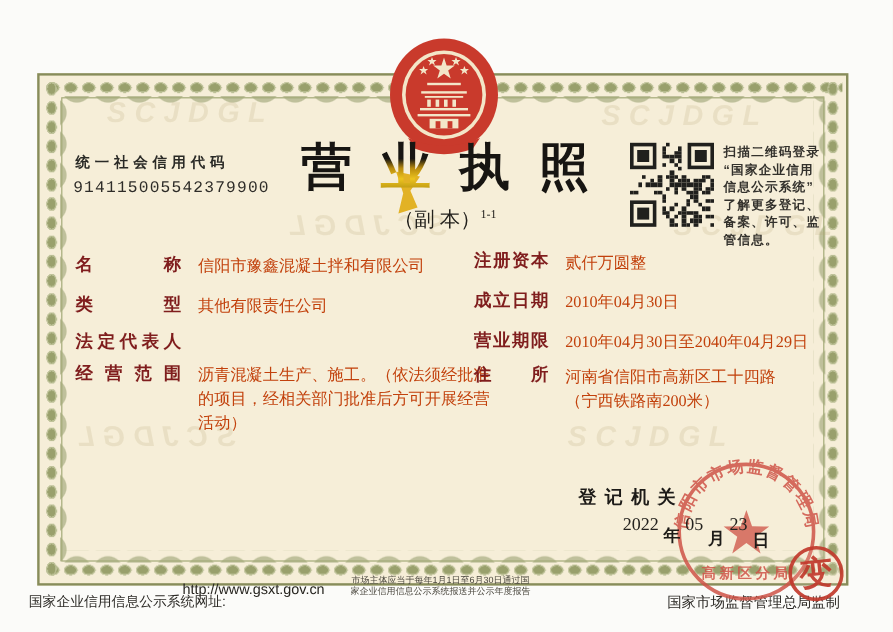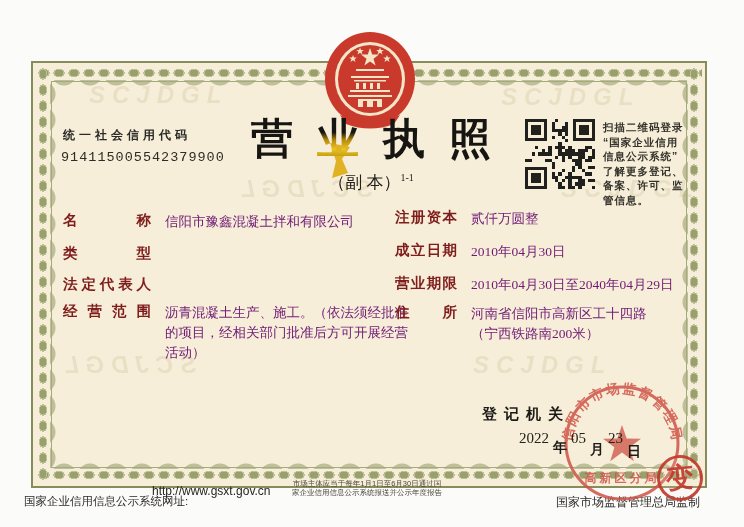--- a/index.html
+++ b/index.html
@@ -52,21 +52,21 @@
   .finder::after{content:"";position:absolute;inset:3px;background:#20201d;}
   .f1{left:0;top:0;}.f2{right:0;top:0;}.f3{left:0;bottom:0;}
   .qr-note{position:absolute;left:570px;top:57px;width:96px;font-size:10.5px;line-height:14.5px;
            color:#33312c;font-weight:bold;letter-spacing:1px;}
   
   .row{position:absolute;display:flex;align-items:flex-start;}
   .flabel{display:inline-block;font-weight:bold;color:#7f1d1d;font-size:14.5px;
           text-align:justify;text-align-last:justify;flex:none;}
   .wL{width:88px;}
   .wR{width:62px;}
-  .fvalue{font-family:"Liberation Serif","DejaVu Serif",serif;font-size:13.5px;color:#701a75;
+  .fvalue{font-family:"Liberation Serif","DejaVu Serif",serif;font-size:13.5px;color:#c2410c;
           line-height:20px;margin-left:14px;margin-top:1px;}
   
   .registrar{position:absolute;left:449px;top:342px;font-size:15px;font-weight:bold;letter-spacing:7px;color:#1d1b18;z-index:3;}
   .dateline{position:absolute;left:486px;top:371px;z-index:3;white-space:nowrap;}
   .dateline .num{font-family:"Liberation Serif","DejaVu Serif",serif;font-size:15px;color:#24221e;position:relative;top:-5px;}
   .dateline .lab{font-size:14px;font-weight:bold;color:#1d1b18;position:relative;margin:0 4px;}
   .lab.l1{top:4px;} .lab.l2{top:6px;} .lab.l3{top:8px;}
   .stamp{position:absolute;left:527px;top:318px;width:124px;height:124px;opacity:.85;z-index:2;}
   .change-seal{position:absolute;left:624px;top:392px;width:40px;height:40px;border:3px solid #c23a2d;border-radius:50%;
         display:flex;align-items:center;justify-content:center;font-size:28px;font-weight:bold;color:#c23a2d;
@@ -258,20 +258,21 @@
       <div>备案、许可、监</div>
       <div>管信息。</div>
     </div>
 
     <div class="row" style="left:30px;top:148px;">
       <span class="flabel wL">名称</span>
       <span class="fvalue" style="width:236px;">信阳市豫鑫混凝土拌和有限公司</span>
     </div>
     <div class="row" style="left:30px;top:181px;">
       <span class="flabel wL">类型</span>
+      <span class="fvalue" style="width:236px;">其他有限责任公司</span>
     </div>
     <div class="row" style="left:30px;top:212px;">
       <span class="flabel wL">法定代表人</span>
     </div>
     <div class="row" style="left:30px;top:239px;">
       <span class="flabel wL">经营范围</span>
       <span class="fvalue" style="width:244px;">沥青混凝土生产、施工。（依法须经批准的项目，经相关部门批准后方可开展经营活动）</span>
     </div>
 
     <div class="row" style="left:362px;top:145px;">

